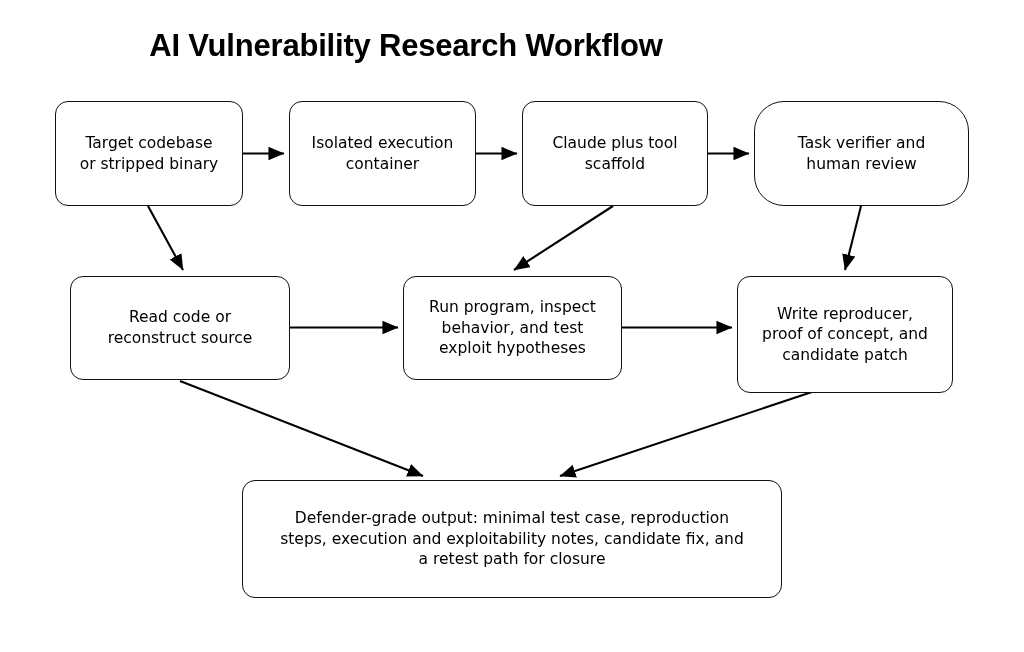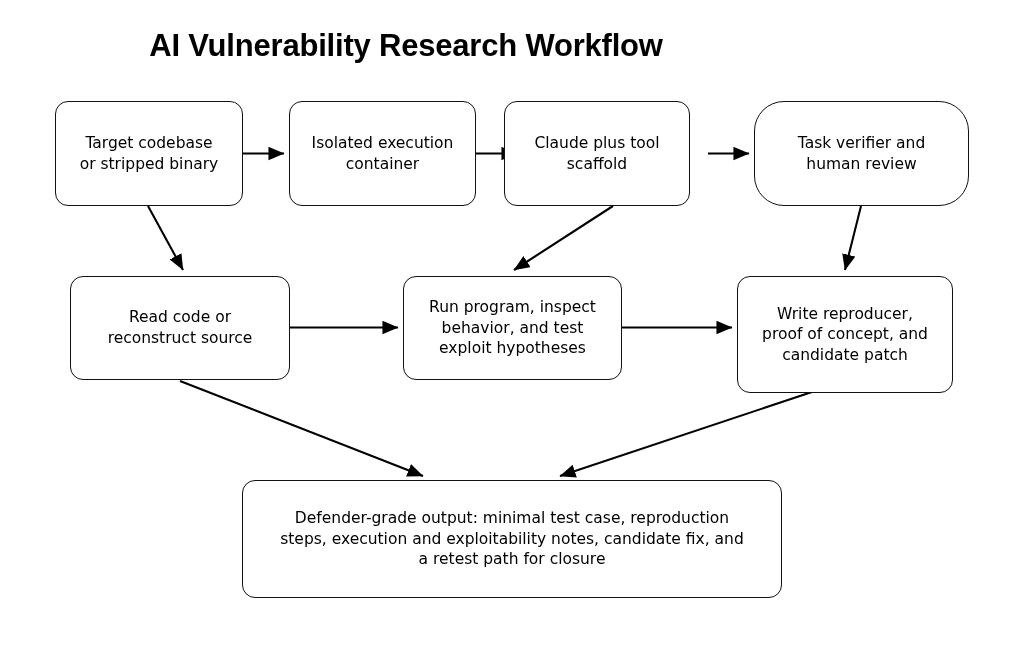--- a/index.html
+++ b/index.html
@@ -57,21 +57,21 @@
     color: #000000;
     padding: 16px 8px;
   }
   .node .label {
     white-space: pre-line;
     display: block;
   }
   
   #node-target   { left: 55px;  top: 101px; width: 188px; height: 105px; }
   #node-isolated { left: 289px; top: 101px; width: 187px; height: 105px; }
-  #node-claude   { left: 504px; top: 101px; width: 186px; height: 105px; }
+  #node-claude   { left: 522px; top: 101px; width: 186px; height: 105px; }
   #node-verifier { left: 754px; top: 101px; width: 215px; height: 105px; border-radius: 30px; }
   
   #node-read     { left: 70px;  top: 276px; width: 220px; height: 104px; }
   #node-run      { left: 403px; top: 276px; width: 219px; height: 104px; }
   #node-write    { left: 737px; top: 276px; width: 216px; height: 117px; }
   
   #node-output   { left: 242px; top: 480px; width: 540px; height: 118px;
                    font-size: 15.5px; }
 </style>
 </head>

